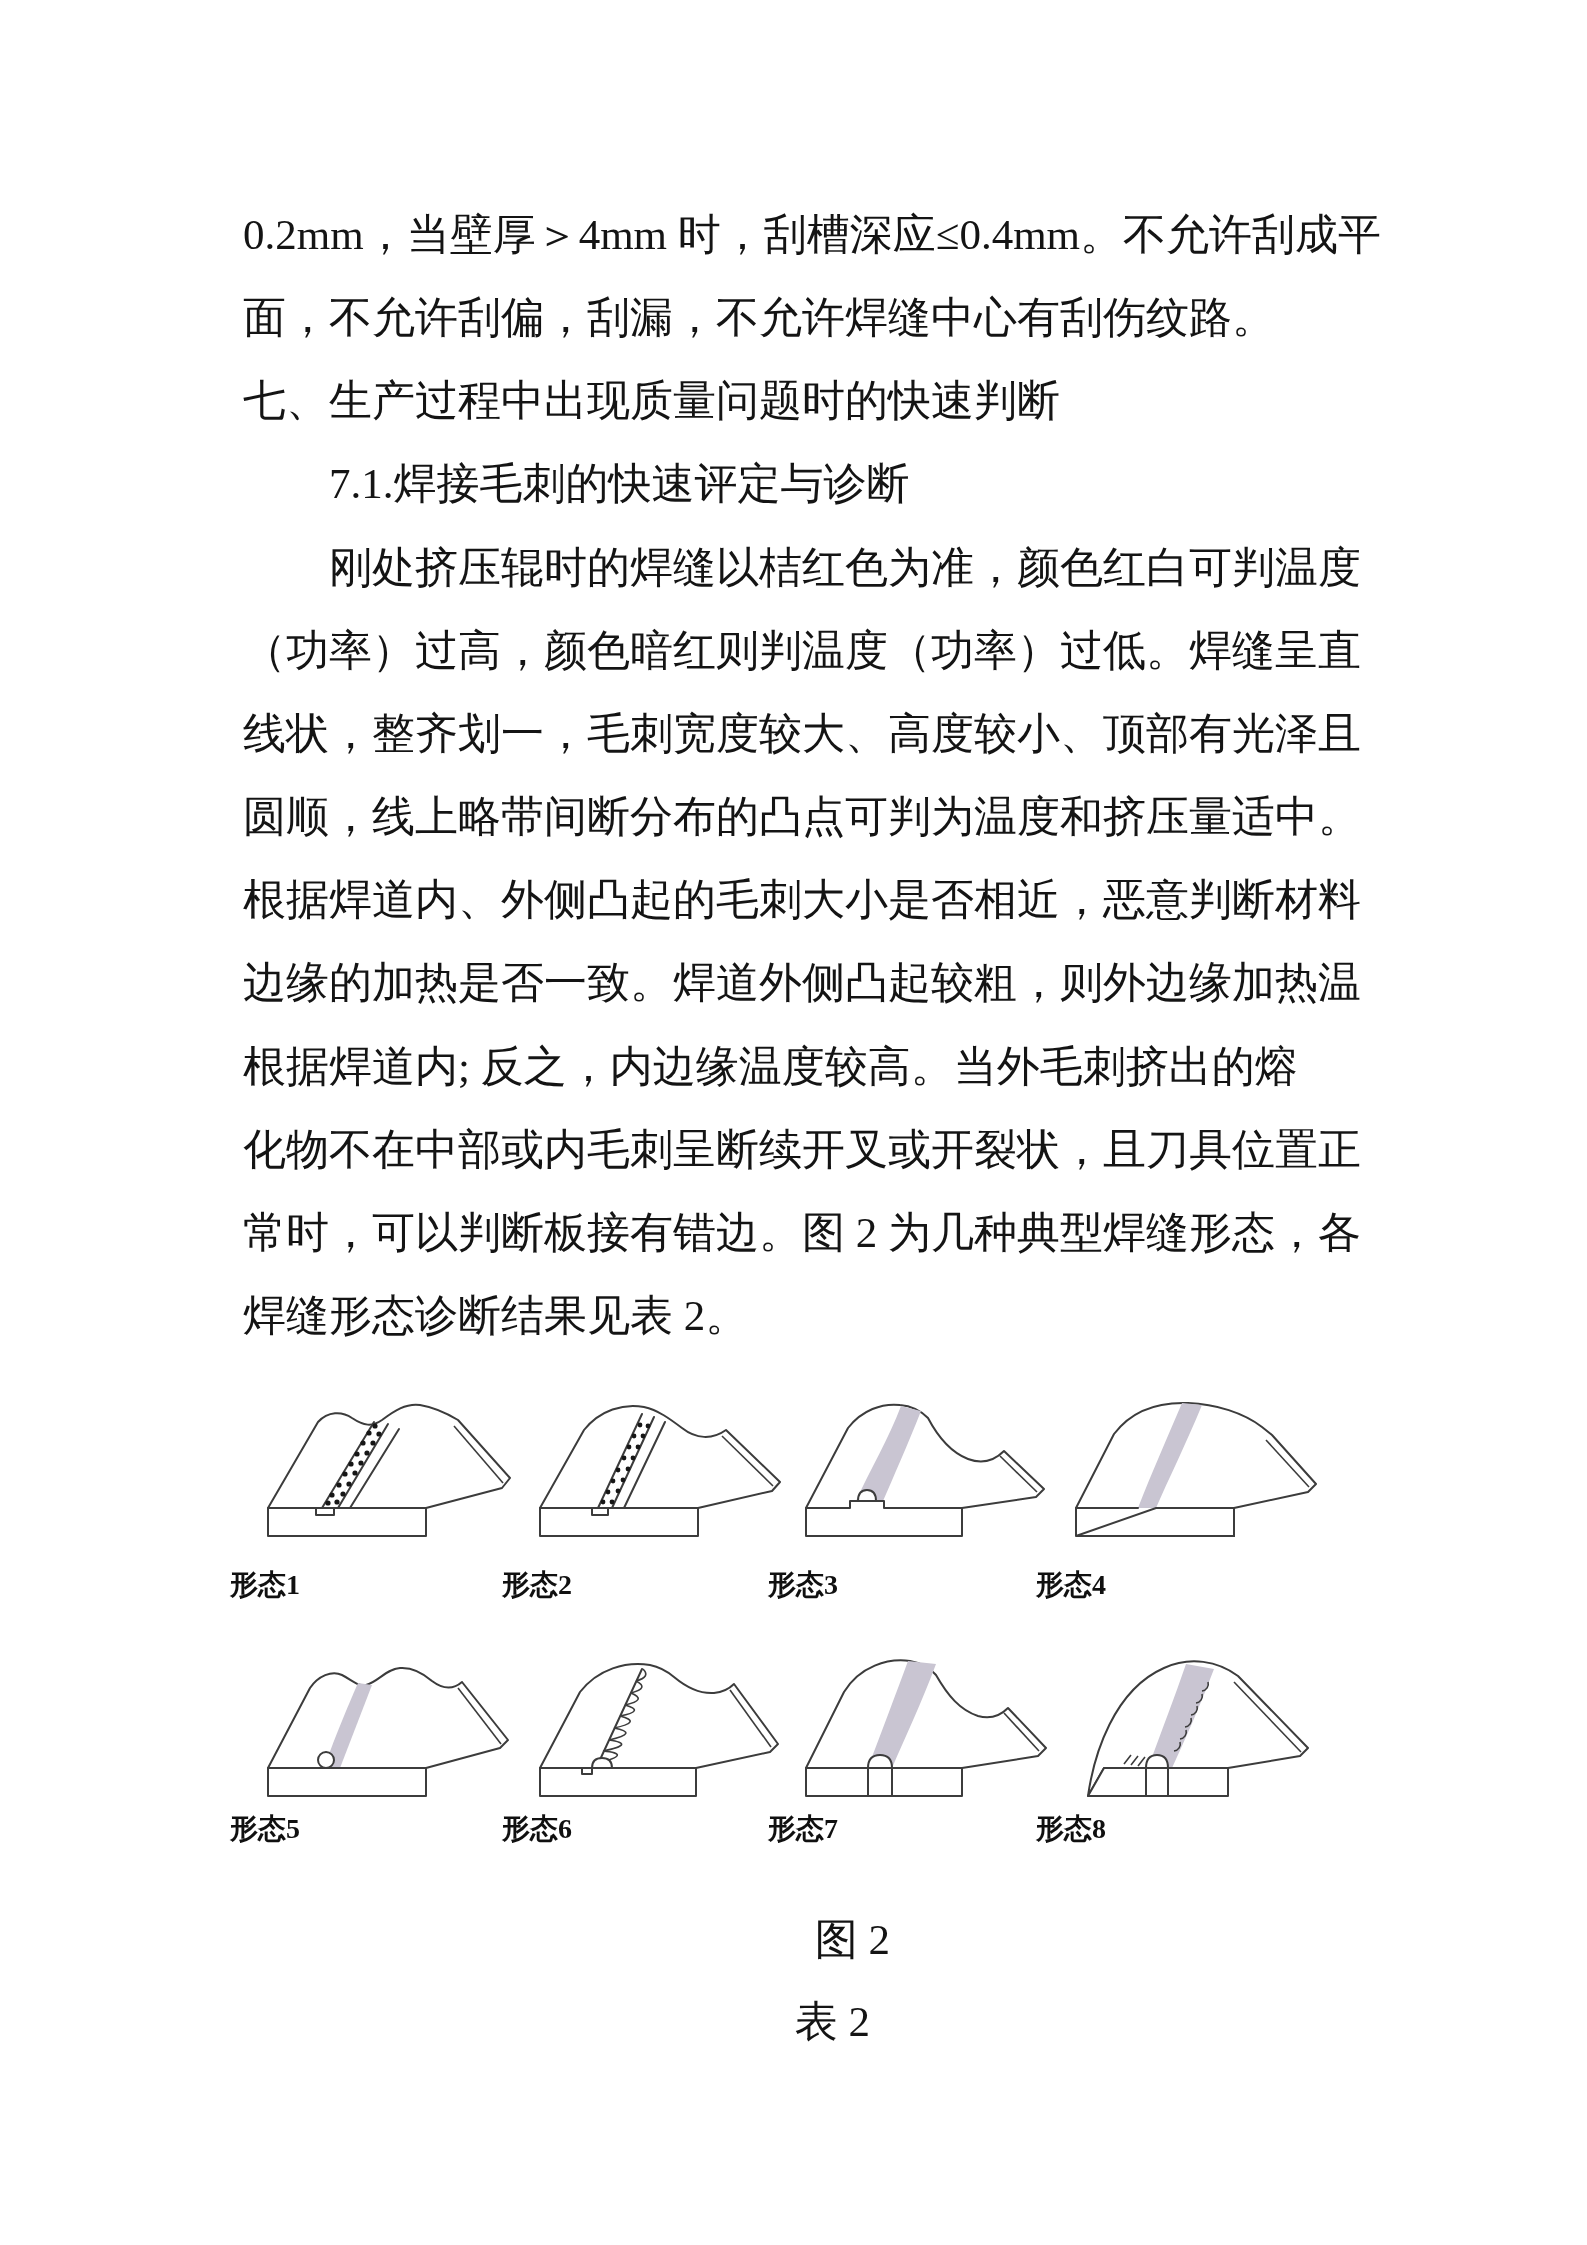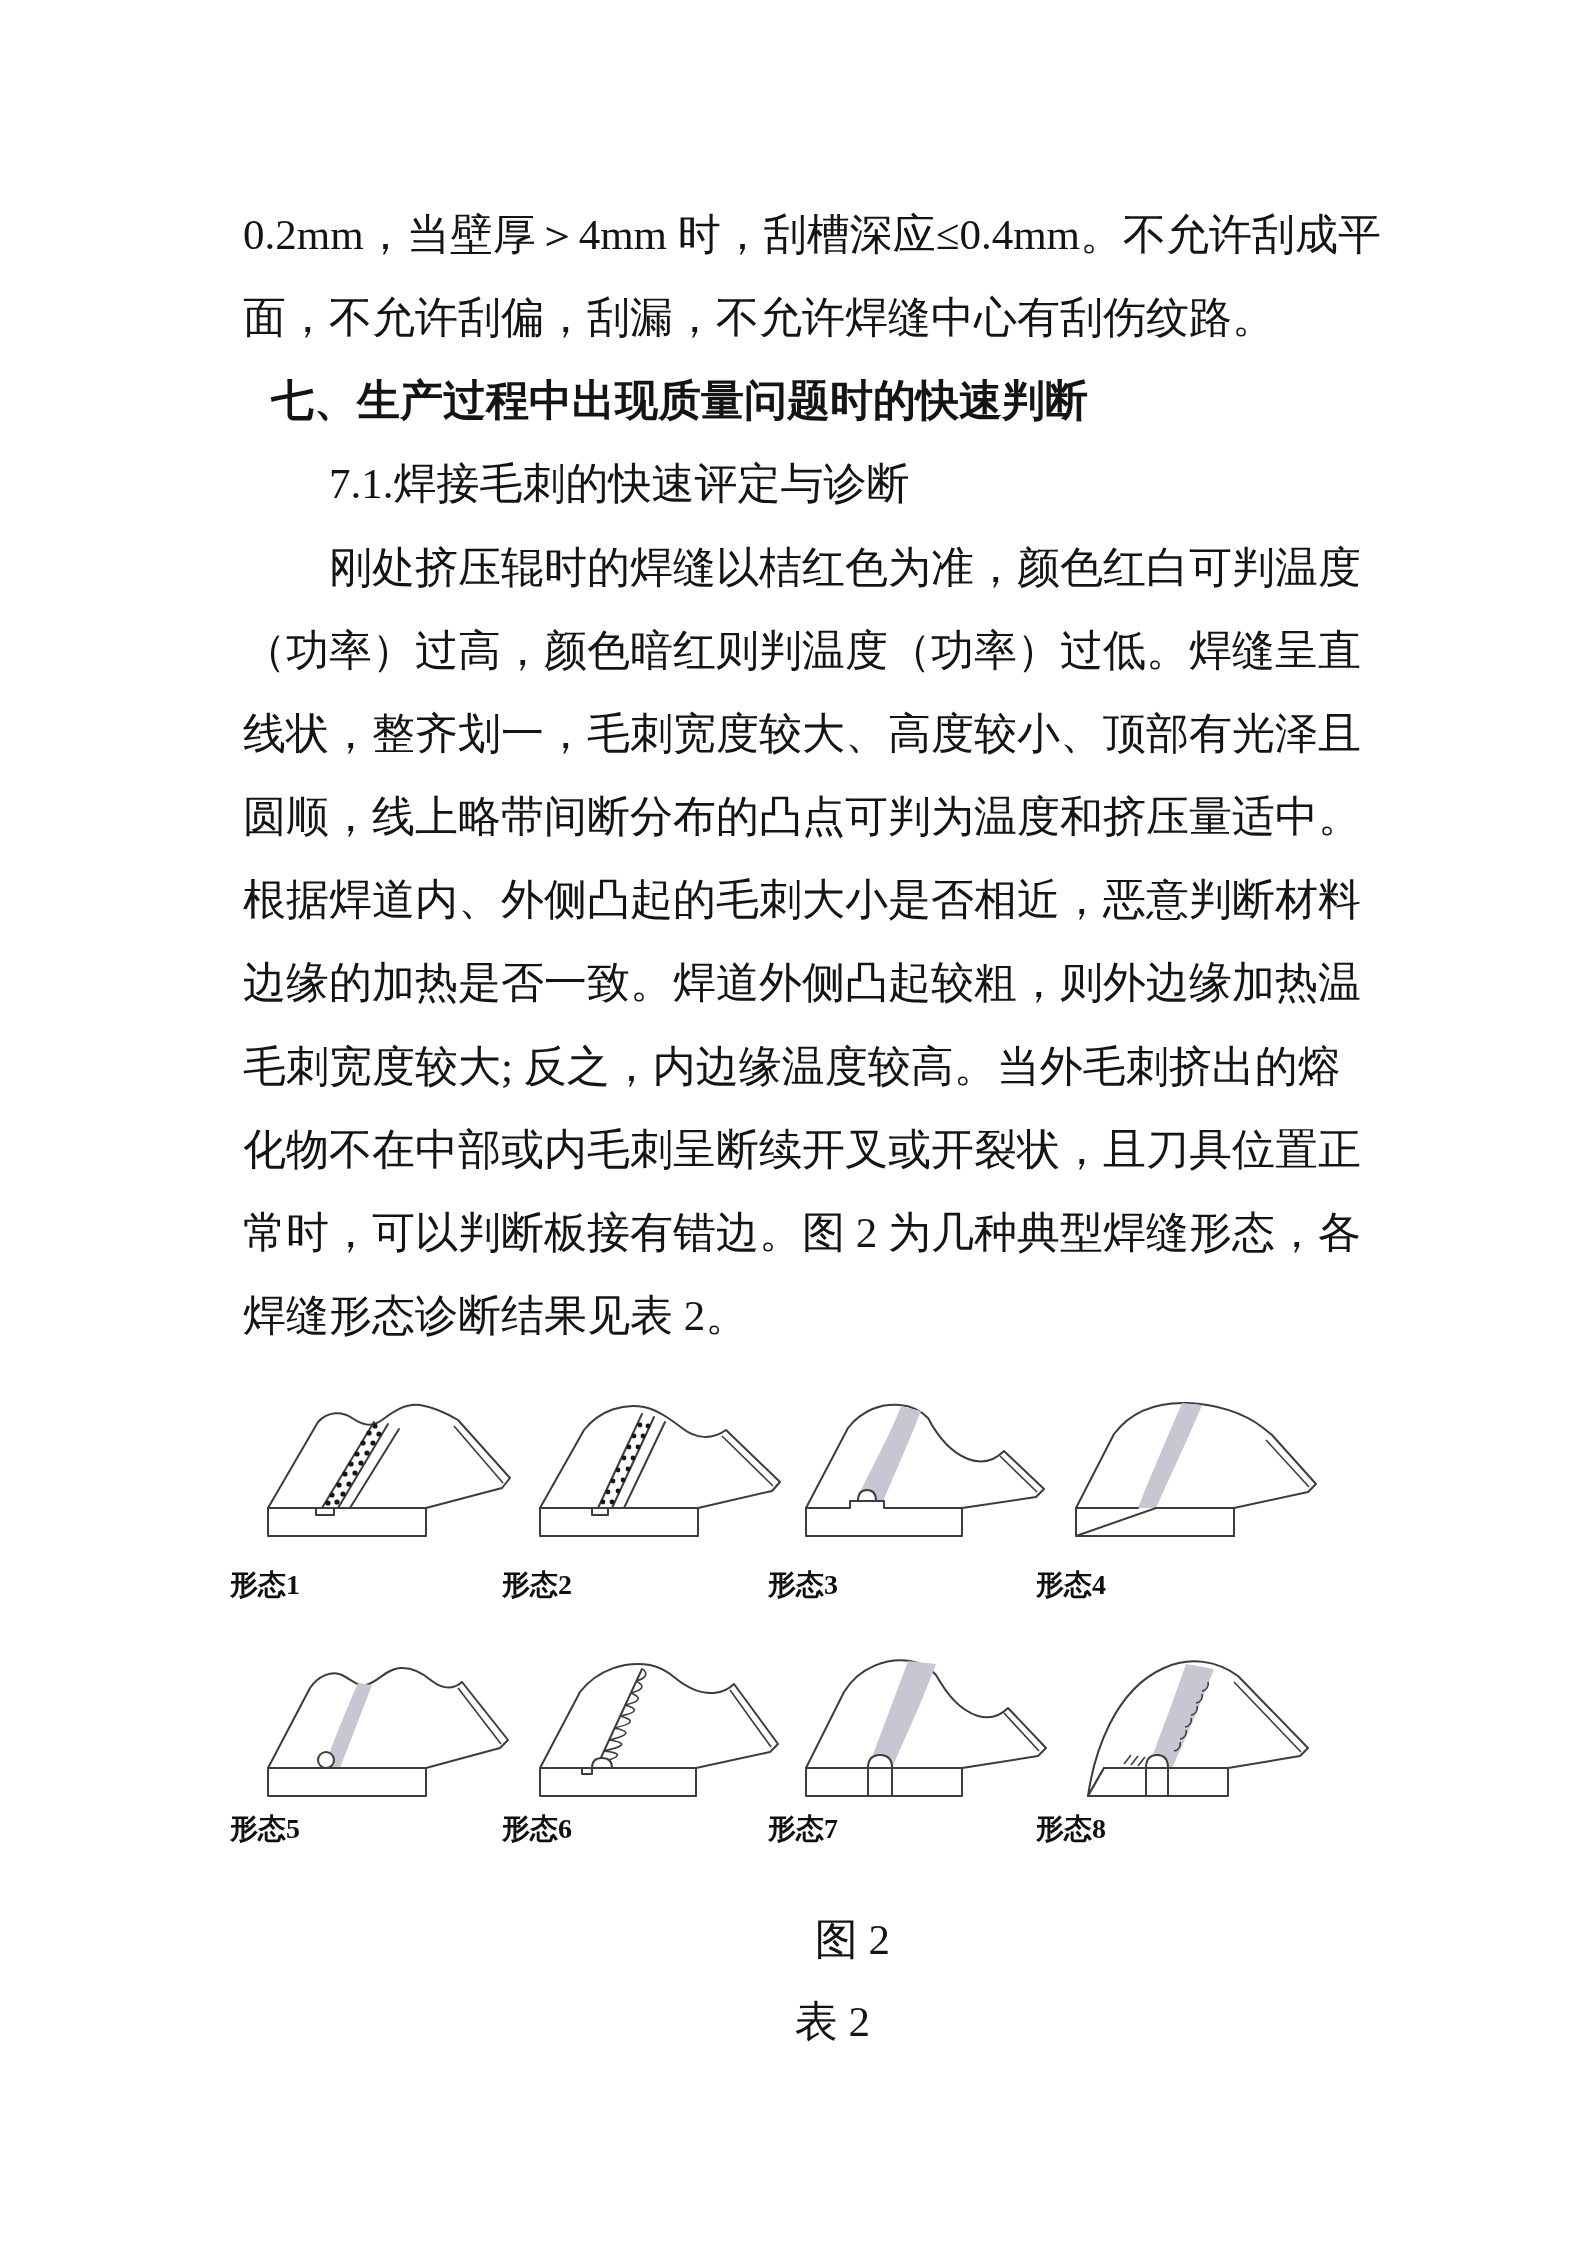--- a/index.html
+++ b/index.html
@@ -6,21 +6,21 @@
   body{
     width:1587px;height:2245px;position:relative;background:#ffffff;
     font-family:"Liberation Serif","DejaVu Serif",serif;color:#141414;
     overflow:hidden;
   }
   .page{position:absolute;left:0;top:0;width:1307px;height:2245px;background:#ffffff;}
   .tline{
     position:absolute;left:243px;width:1150px;height:56px;
     font-size:43px;line-height:56px;white-space:nowrap;letter-spacing:0px;
   }
-  .tline.heading{font-weight:bold;margin-left:28px;}
+  .tline.heading{font-weight:normal;}
   .tline.indent{padding-left:86px;}
   .flabel{
     position:absolute;width:280px;
     font-size:28px;font-weight:bold;transform:translateX(-22px);
     font-family:"Liberation Serif","DejaVu Serif",serif;color:#101010;
   }
   .caption{
     position:absolute;width:290px;text-align:right;
     font-size:43px;line-height:56px;color:#141414;
   }
@@ -41,21 +41,21 @@
   <div class="tline" style="top:207px">0.2mm，当壁厚＞4mm 时，刮槽深应≤0.4mm。不允许刮成平</div>
   <div class="tline" style="top:290px">面，不允许刮偏，刮漏，不允许焊缝中心有刮伤纹路。</div>
   <div class="tline heading" style="top:373px">七、生产过程中出现质量问题时的快速判断</div>
   <div class="tline indent" style="top:456px">7.1.焊接毛刺的快速评定与诊断</div>
   <div class="tline indent" style="top:540px">刚处挤压辊时的焊缝以桔红色为准，颜色红白可判温度</div>
   <div class="tline" style="top:623px">（功率）过高，颜色暗红则判温度（功率）过低。焊缝呈直</div>
   <div class="tline" style="top:706px">线状，整齐划一，毛刺宽度较大、高度较小、顶部有光泽且</div>
   <div class="tline" style="top:789px">圆顺，线上略带间断分布的凸点可判为温度和挤压量适中。</div>
   <div class="tline" style="top:872px">根据焊道内、外侧凸起的毛刺大小是否相近，恶意判断材料</div>
   <div class="tline" style="top:955px">边缘的加热是否一致。焊道外侧凸起较粗，则外边缘加热温</div>
-  <div class="tline" style="top:1039px">毛刺宽度较大; 反之，内边缘温度较高。当外毛刺挤出的熔</div>
+  <div class="tline" style="top:1039px">根据焊道内; 反之，内边缘温度较高。当外毛刺挤出的熔</div>
   <div class="tline" style="top:1122px">化物不在中部或内毛刺呈断续开叉或开裂状，且刀具位置正</div>
   <div class="tline" style="top:1205px">常时，可以判断板接有错边。图 2 为几种典型焊缝形态，各</div>
   <div class="tline" style="top:1288px">焊缝形态诊断结果见表 2。</div>
 
   <div class="shape" style="left:252px;top:1396px">
     <svg viewBox="0 0 280 152">
       <path class="face" d="M16,112 L66,26 C76,15 90,15 100,22 C112,30 120,31 130,24 C142,15 154,7 168,9 C180,11 196,18 206,24 L258,82 L250,92 L174,112 Z"></path>
       <path class="thin" d="M202,30 L251,87"></path>
       <path class="face" d="M16,112 L64,112 L64,119 L82,119 L82,112 L174,112 L174,140 L16,140 Z"></path>
       <path class="edge" d="M70,112 L122,26"></path>

